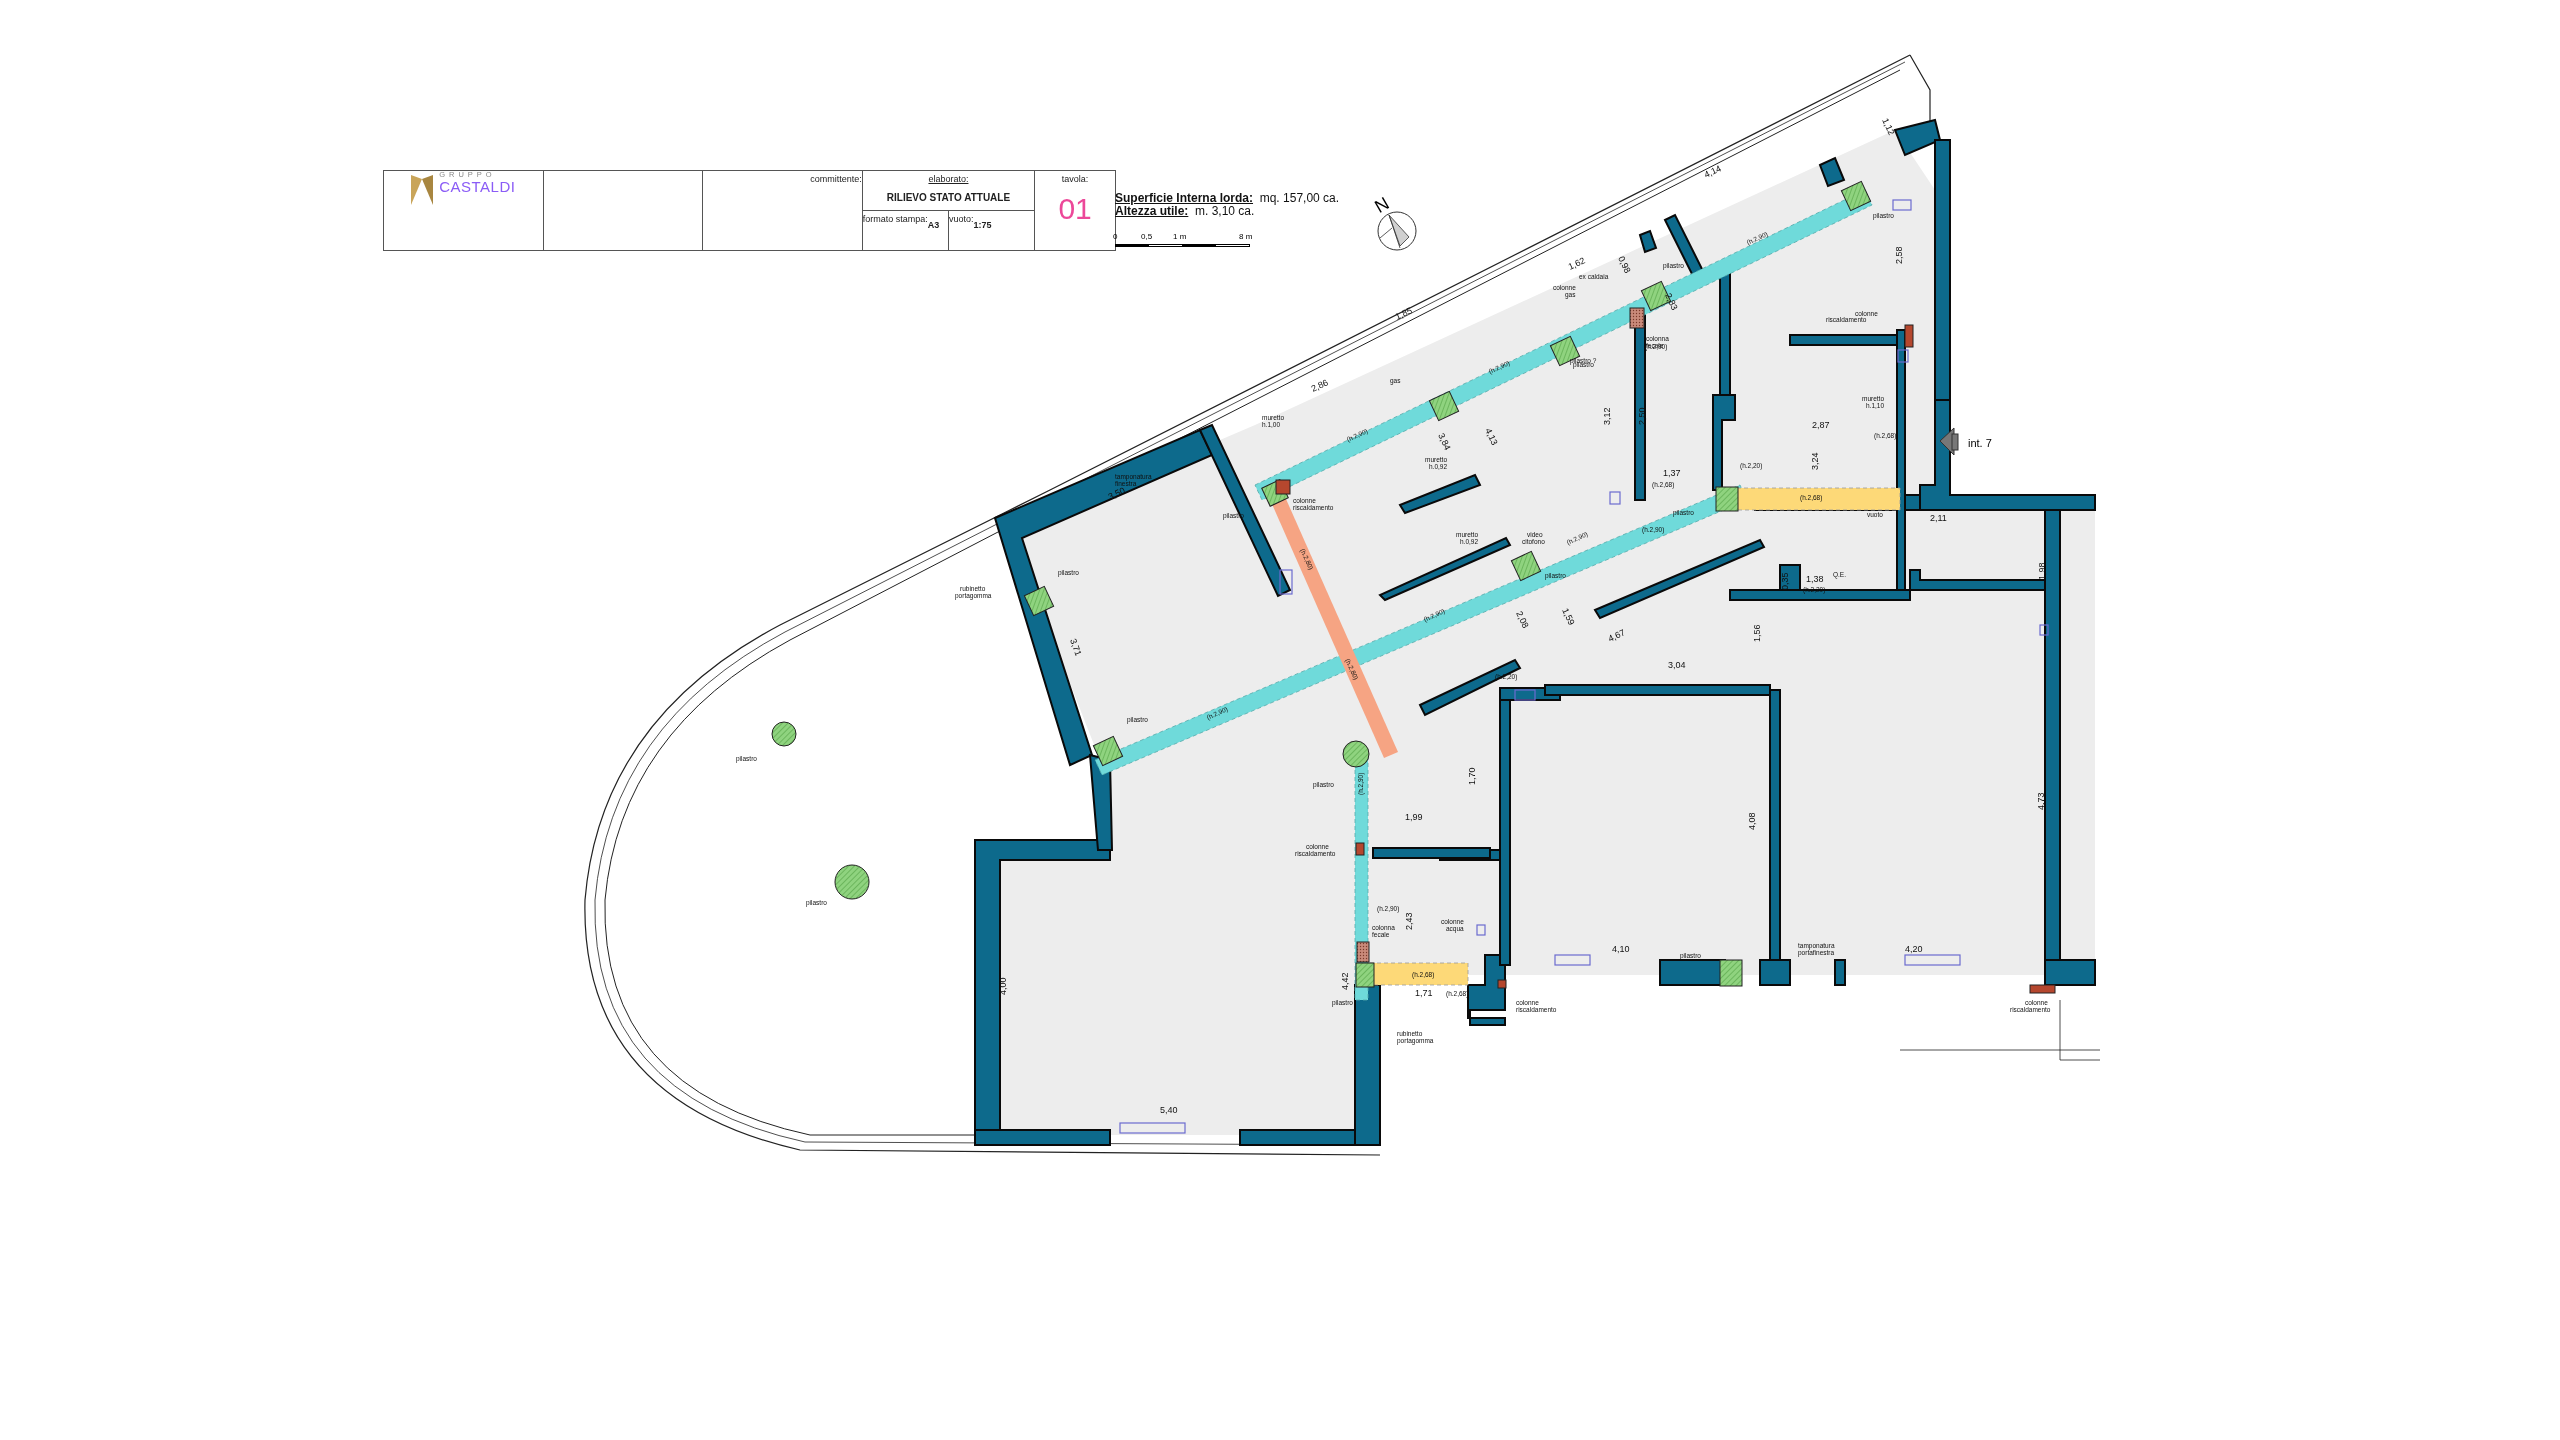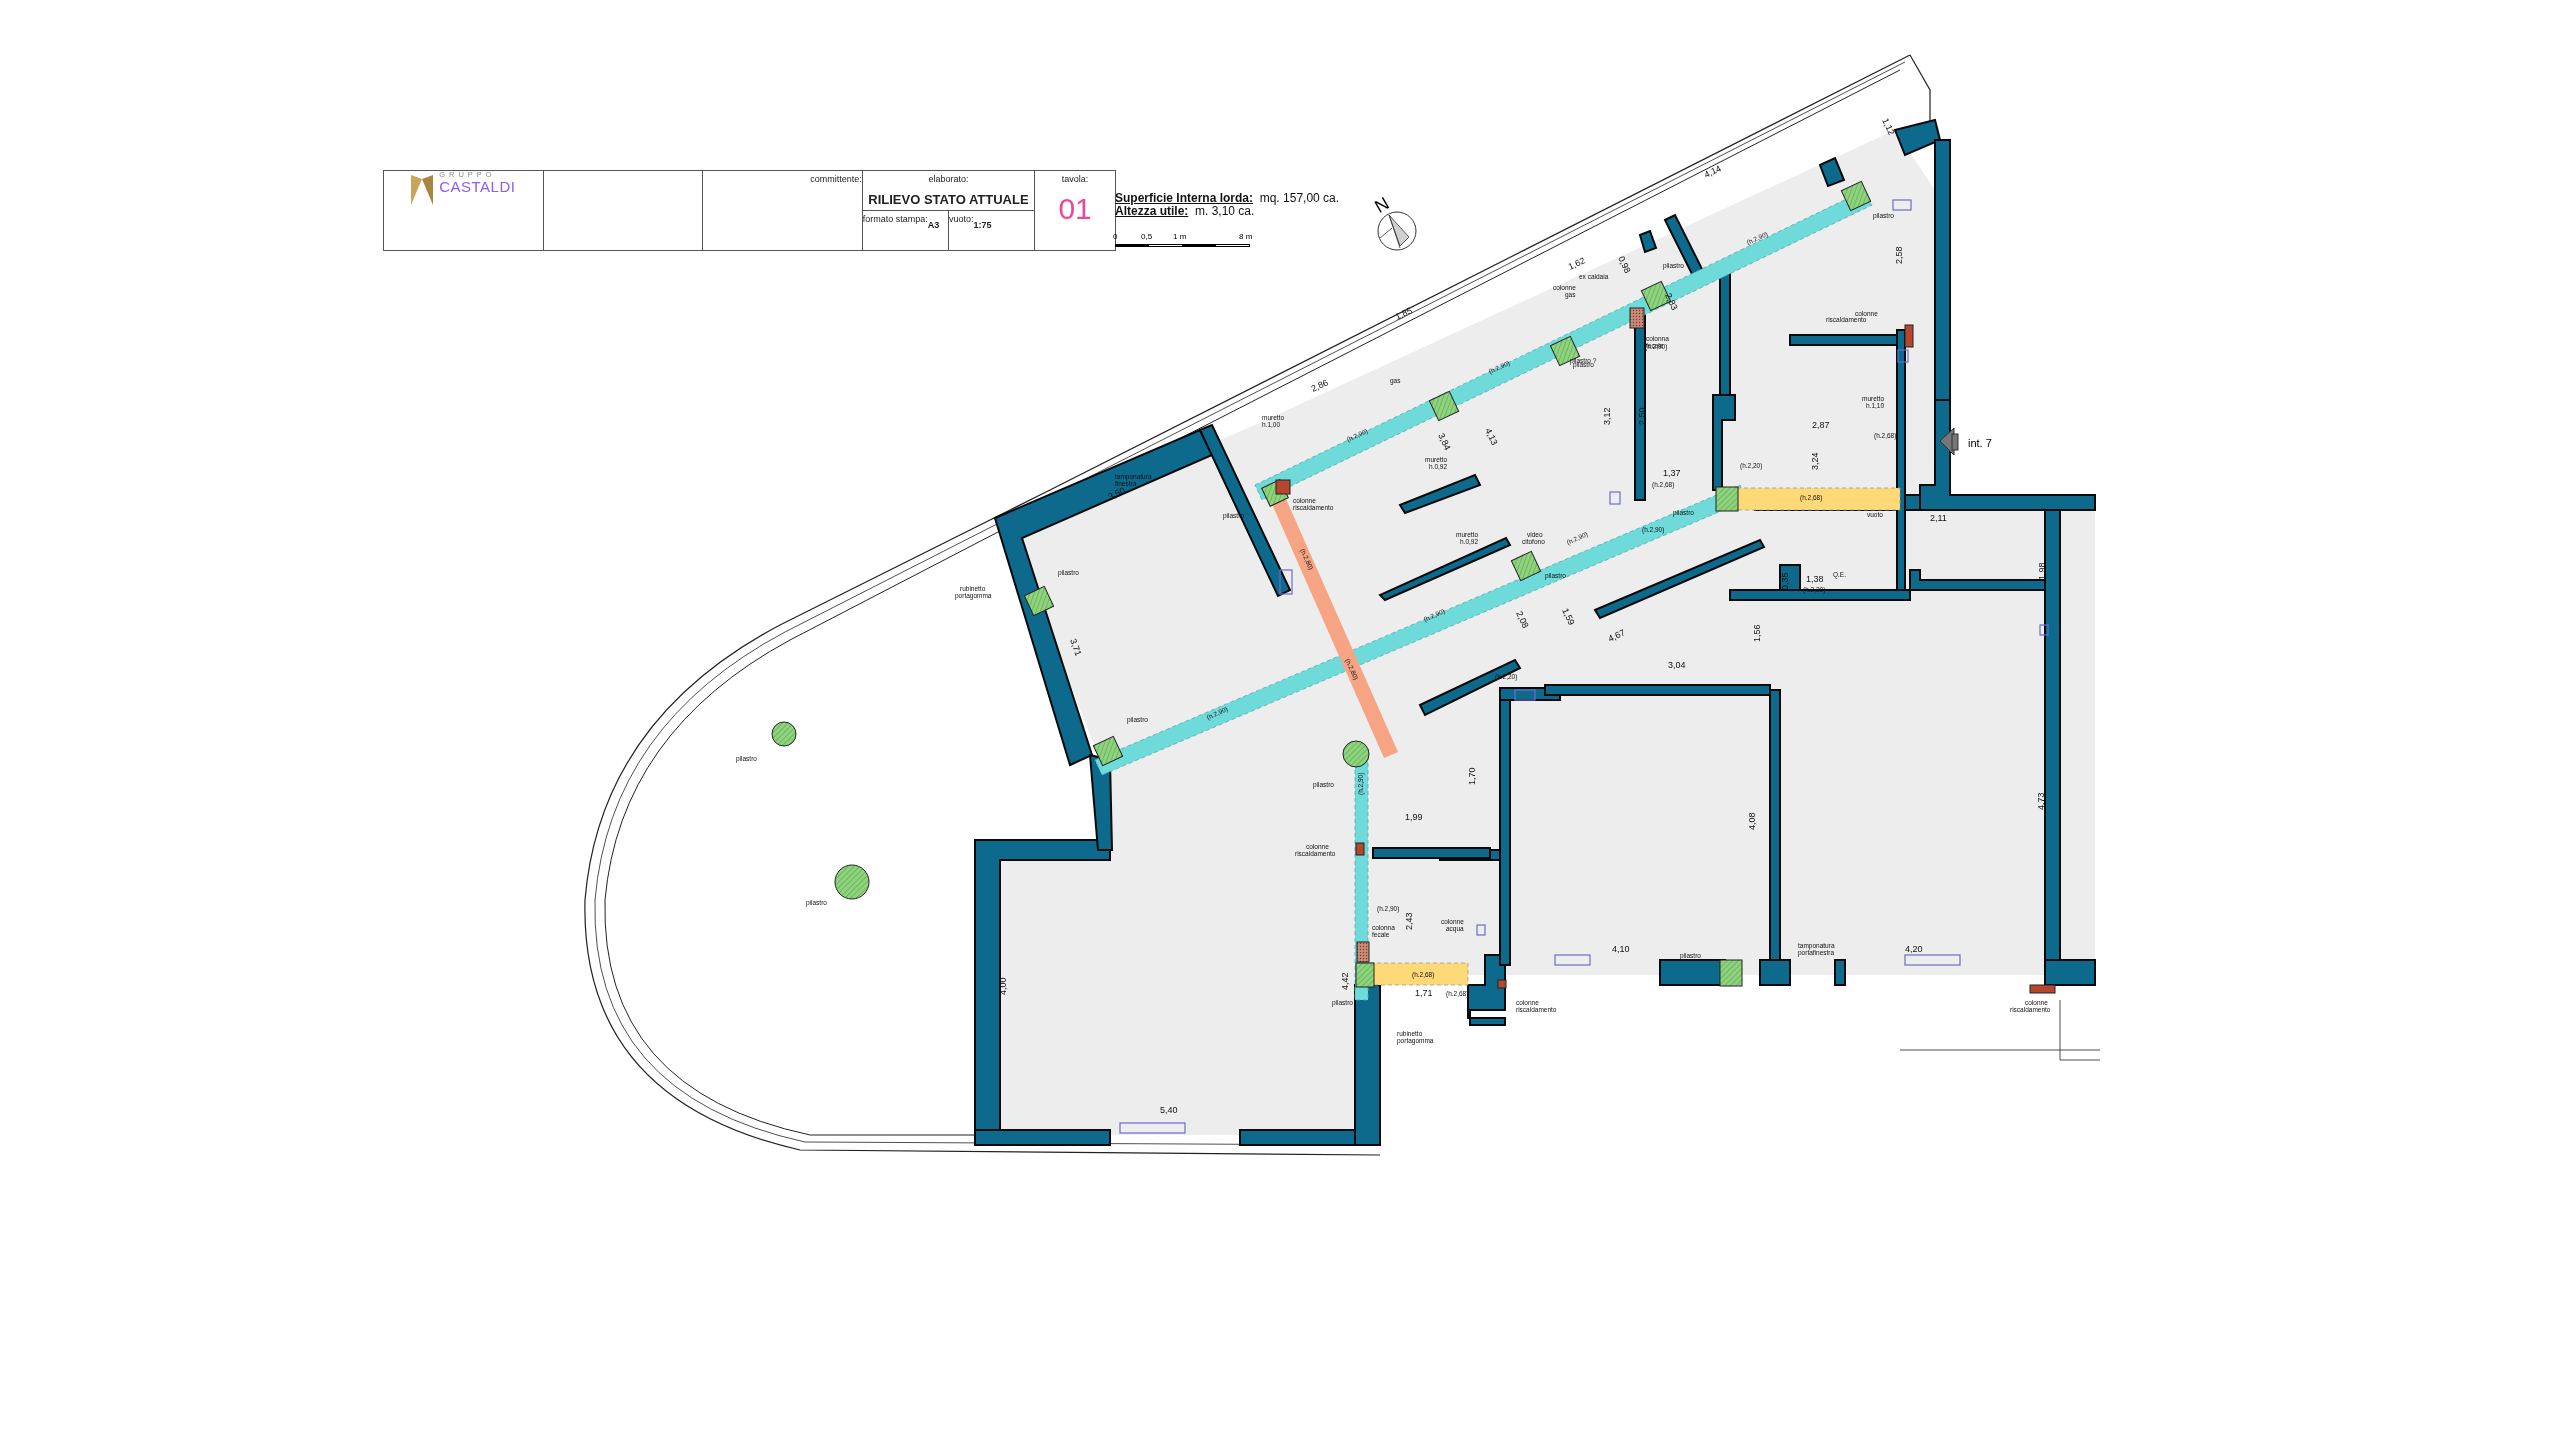--- a/index.html
+++ b/index.html
@@ -12,22 +12,22 @@
   .logo{width:160px;display:flex;align-items:flex-start;justify-content:center;gap:6px;}
   .logo .mark{width:0;height:0;border-left:11px solid #c9a55a;border-right:11px solid #a88640;border-top:4px solid transparent;border-bottom:26px solid transparent;transform:translateY(4px);}
   .logo .words{display:flex;flex-direction:column;line-height:1;}
   .logo .g{font-size:7.5px;letter-spacing:4px;color:#888;}
   .logo .c{font-size:15px;color:#8b5cf6;letter-spacing:0.5px;}
   .blank{width:160px;}
   .comm{width:160px;}
   .comm .lbl{padding-top:3px;text-align:right;}
   .elab{width:173px;display:flex;flex-direction:column;}
   .elab .top{height:40px;border-bottom:1.5px solid #555;box-sizing:border-box;}
-  .elab .top .t1{padding-top:3px;}
-  .elab .top .t2{font-weight:bold;padding-top:8px;font-size:13px;}
+  .elab .top .t1{padding-top:3px;text-decoration:underline;}
+  .elab .top .t2{font-weight:bold;padding-top:8px;font-size:10px;}
   .elab .bot{flex:1;display:flex;}
   .elab .bot > div{flex:1;display:flex;flex-direction:row;}
   .elab .bot > div:first-child{border-right:1.5px solid #555;}
   .elab .bot .t1{padding-top:3px;}
   .elab .bot .t2{font-weight:bold;padding-top:9px;}
   .tav{width:80px;}
   .tav .t1{padding-top:3px;}
   .tav .num{font-size:30px;text-align:center;color:#ec4899;margin-top:8px;font-weight:300;}
   .info{position:absolute;left:1115px;top:192px;font-size:12px;color:#111;line-height:13px;}
   .info b{text-decoration:underline;}

